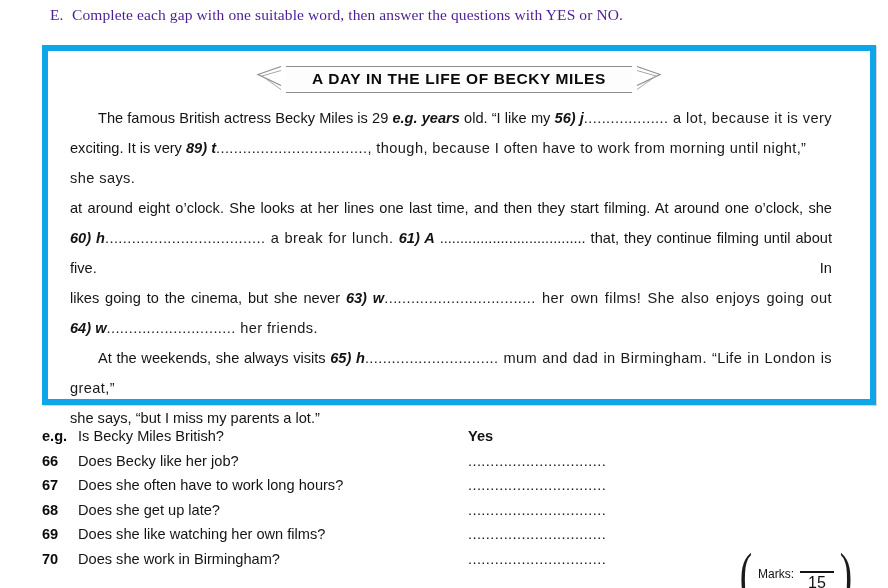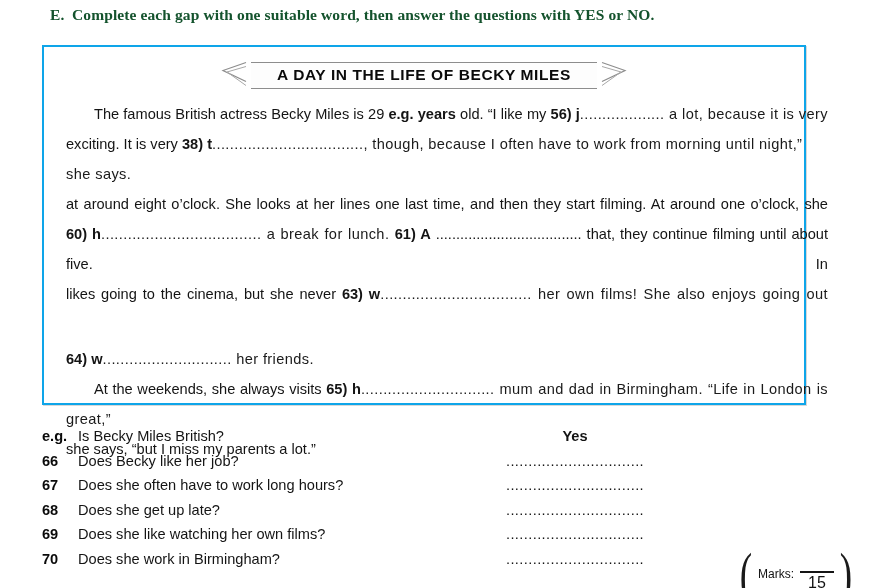--- a/index.html
+++ b/index.html
@@ -17,39 +17,39 @@
     -webkit-font-smoothing: antialiased;
   }
 
   
   #exercise-heading {
     position: absolute;
     left: 50px;
     top: 6px;
     width: 820px;
     font-family: "Liberation Serif", serif;
-    font-weight: bold;
+    font-weight: normal;
     font-size: 15.5px;
     letter-spacing: 0.1px;
-    color: #14532d;
+    color: #4c1d95;
     white-space: nowrap;
   }
   #exercise-heading .ex-letter {
     display: inline-block;
     width: 22px;
   }
 
   
   #passage-box {
     position: absolute;
     left: 42px;
     top: 45px;
-    width: 764px;
+    width: 834px;
     height: 360px;
-    border: 2px solid #0ea5e9;
+    border: 6px solid #0ea5e9;
     box-sizing: border-box;
     background: #ffffff;
     box-shadow: 1px 1px 0 #d8d8d8;
   }
 
   
   #title-ribbon {
     position: absolute;
     left: 0;
     top: 13px;
@@ -92,21 +92,21 @@
   #passage-text {
     position: absolute;
     left: 22px;
     top: 52px;
     width: 762px;
     font-size: 14.6px;
     line-height: 30px;
     text-align: justify;
     color: #141414;
   }
-  .gapnum { font-weight: bold; }
+  .gapnum { font-weight: bold; font-style: italic; }
   .dots { letter-spacing: 0.4px; color: #1a1a1a; }
 
   
   #questions {
     position: absolute;
     left: 42px;
     top: 428px;
     width: 640px;
   }
   .q-row {
@@ -121,21 +121,20 @@
     flex: 0 0 36px;
     font-weight: bold;
     color: #0a0a0a;
   }
   .q-text {
     flex: 0 0 390px;
     width: 390px;
   }
   .q-answer {
     flex: 1 1 auto;
-    text-align: center;
     letter-spacing: 0.4px;
   }
   .q-answer.example {
     font-weight: bold;
     letter-spacing: 0;
   }
 
   
   #marks-box {
     position: absolute;
@@ -210,25 +209,25 @@
         <svg width="26" height="27" viewBox="0 0 26 27">
           <path d="M1 1 L24 9 L1 20" fill="none" stroke="#8d8d8d" stroke-width="1.2"></path>
           <path d="M1 5 L20 10.5 L1 24" fill="none" stroke="#a8a8a8" stroke-width="1"></path>
         </svg>
       </span>
     </div>
   </div>
 
   <div id="passage-text">
       <div style="text-indent: 28px; text-align: justify; text-align-last: justify;"><span>The famous British actress Becky Miles is 29 </span><span class="gapnum">e.g. years</span><span> old. “I like my </span><span class="gapnum">56) j</span><span class="dots">................... a lot, because it is very</span></div>
-      <div style="text-indent: 0px; text-align: left; text-align-last: left;"><span>exciting. It is very </span><span class="gapnum">38) t</span><span class="dots">.................................., though, because I often have to work from morning until night,” she says.</span></div>
+      <div style="text-indent: 0px; text-align: left; text-align-last: left;"><span>exciting. It is very </span><span class="gapnum">89) t</span><span class="dots">.................................., though, because I often have to work from morning until night,” she says.</span></div>
       <div style="text-indent: 0px; text-align: justify; text-align-last: justify;"><span>at around eight o’clock. She looks at her lines one last time, and then they start filming. At around one o’clock, she</span></div>
       <div style="text-indent: 0px; text-align: justify; text-align-last: justify;"><span class="gapnum">60) h</span><span class="dots">.................................... a break for lunch. </span><span class="gapnum">61) A</span><span> .................................... that, they continue filming until about five. In</span></div>
       <div style="text-indent: 0px; text-align: justify; text-align-last: justify;"><span>likes going to the cinema, but she never </span><span class="gapnum">63) w</span><span class="dots">.................................. her own films! She also enjoys going out</span></div>
-      <div style="text-indent: 0px; text-align: left; text-align-last: left; margin-top: 35px;"><span class="gapnum">64) w</span><span class="dots">............................. her friends.</span></div>
+      <div style="text-indent: 0px; text-align: left; text-align-last: left;"><span class="gapnum">64) w</span><span class="dots">............................. her friends.</span></div>
       <div style="text-indent: 28px; text-align: justify; text-align-last: justify;"><span>At the weekends, she always visits </span><span class="gapnum">65) h</span><span class="dots">.............................. mum and dad in Birmingham. “Life in London is great,”</span></div>
       <div style="text-indent: 0px; text-align: center; text-align-last: left;"><span>she says, “but I miss my parents a lot.”</span></div>
     </div>
 </div>
 
 <div id="questions">
     <div class="q-row">
       <span class="q-num">e.g.</span>
       <span class="q-text">Is Becky Miles British?</span>
       <span class="q-answer example">Yes</span>

